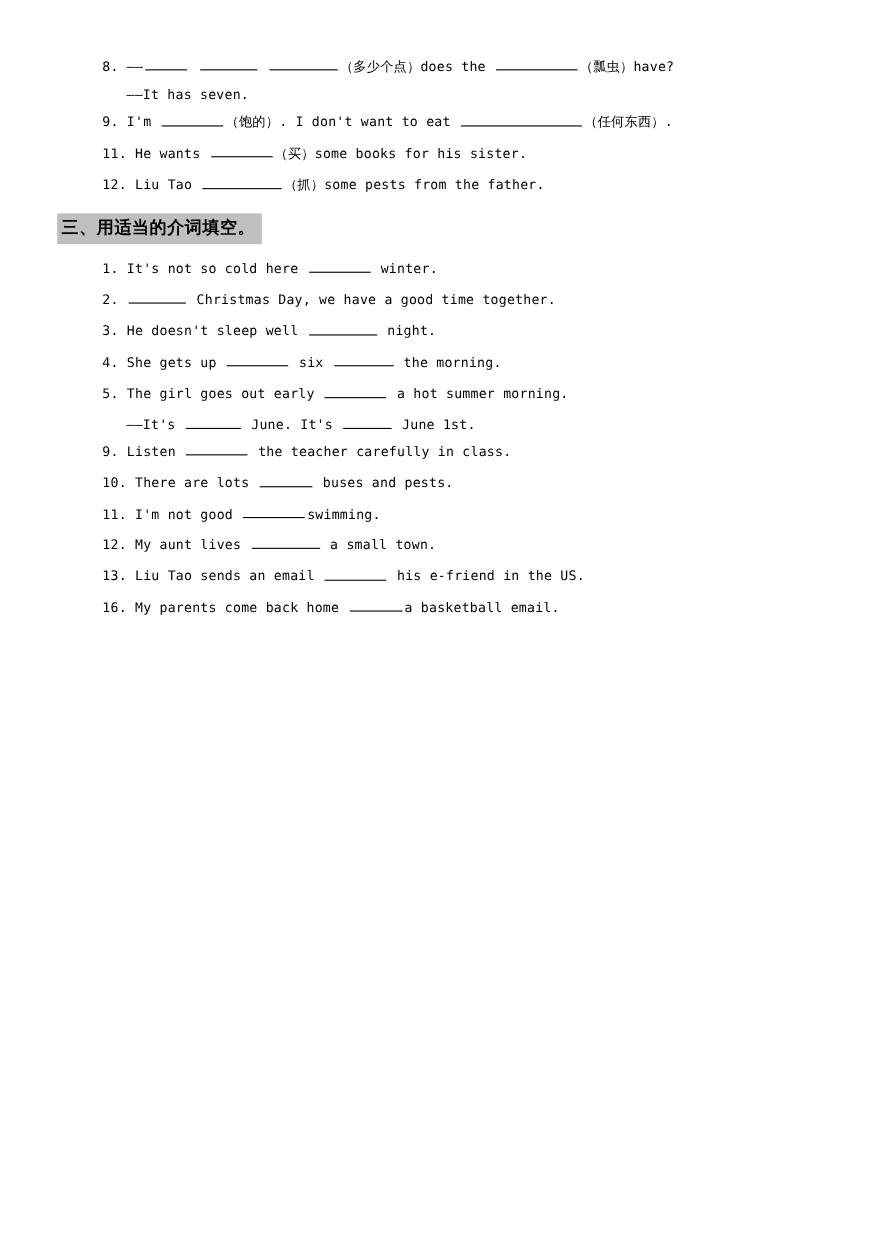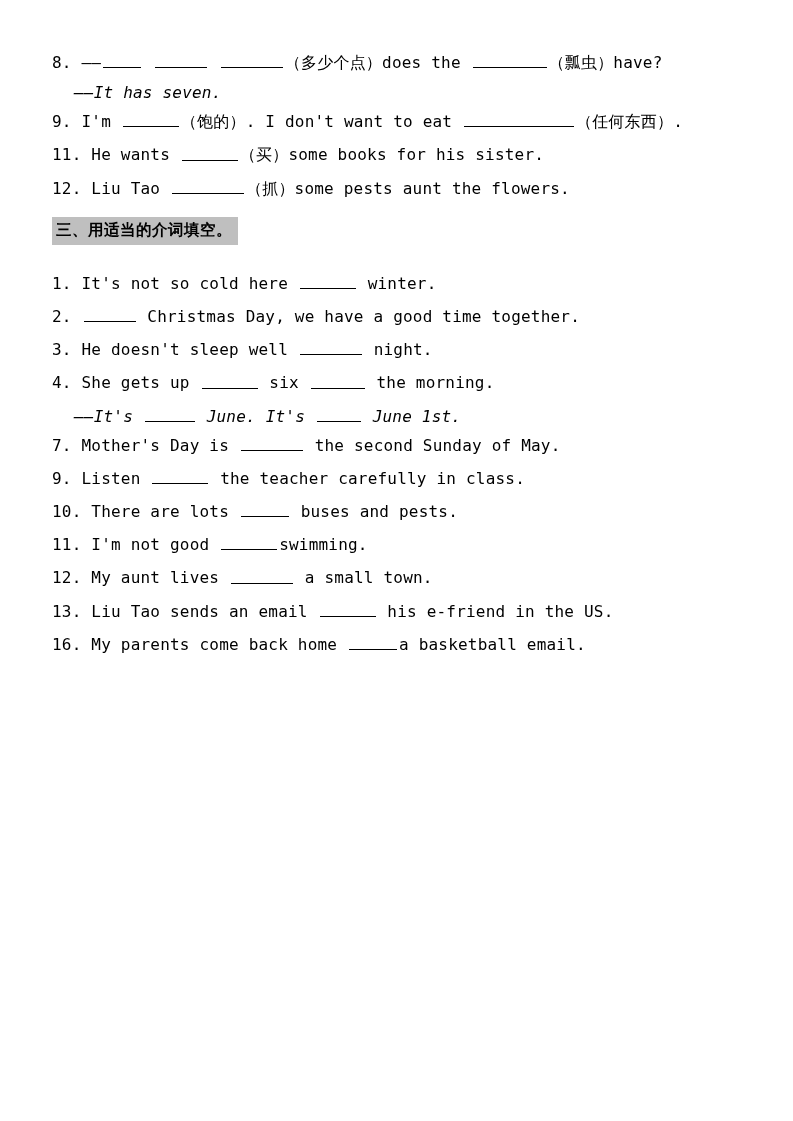--- a/index.html
+++ b/index.html
@@ -13,68 +13,68 @@
     font-family: "DejaVu Sans Mono", "Liberation Mono", monospace;
     color: #000000;
     position: relative;
     overflow: hidden;
   }
   .page {
     padding: 52px 46px 0 52px;
     box-sizing: border-box;
   }
   .line {
-    font-size: 16px;
+    font-size: 12px;
     line-height: 1.0;
     margin-bottom: 14px;
     white-space: pre-wrap;
     letter-spacing: 0.2px;
+    margin-left: 41px;
   }
   .line.tight {
     margin-bottom: 10px;
   }
   .indent {
     padding-left: 22px;
-    font-style: italic;
   }
   .section-head {
     display: inline-block;
     background: #bfbfbf;
     font-size: 15.5px;
     font-weight: bold;
     padding: 3px 6px 4px 4px;
-    margin: 6px 0 28px 0;
+    margin: 6px 0 14px 0;
     letter-spacing: 0.5px;
     font-family: Liberation Sans, sans-serif;
   }
   .blank {
     display: inline-block;
     border-bottom: 1px solid #000;
     height: 0.95em;
     vertical-align: baseline;
     margin: 0 2px;
   }
 </style>
 </head>
 <body>
 
 <div class="page">
   <div id="content">
       <div class="line"><span>8. ——</span><span class="blank" style="width: 38px;"></span><span> </span><span class="blank" style="width: 52px;"></span><span> </span><span class="blank" style="width: 62px;"></span><span>（多少个点）does the </span><span class="blank" style="width: 74px;"></span><span>（瓢虫）have?</span></div>
       <div class="line tight indent"><span>——It has seven.</span></div>
       <div class="line"><span>9. I'm </span><span class="blank" style="width: 56px;"></span><span>（饱的）. I don't want to eat </span><span class="blank" style="width: 110px;"></span><span>（任何东西）.</span></div>
       <div class="line"><span>11. He wants </span><span class="blank" style="width: 56px;"></span><span>（买）some books for his sister.</span></div>
-      <div class="line"><span>12. Liu Tao </span><span class="blank" style="width: 72px;"></span><span>（抓）some pests aunt the flowers.</span></div>
+      <div class="line"><span>12. Liu Tao </span><span class="blank" style="width: 72px;"></span><span>（抓）some pests from the father.</span></div>
       <div><div class="section-head">三、用适当的介词填空。</div></div>
       <div class="line"><span>1. It's not so cold here </span><span class="blank" style="width: 56px;"></span><span> winter.</span></div>
       <div class="line"><span>2. </span><span class="blank" style="width: 52px;"></span><span> Christmas Day, we have a good time together.</span></div>
       <div class="line"><span>3. He doesn't sleep well </span><span class="blank" style="width: 62px;"></span><span> night.</span></div>
       <div class="line"><span>4. She gets up </span><span class="blank" style="width: 56px;"></span><span> six </span><span class="blank" style="width: 54px;"></span><span> the morning.</span></div>
+      <div class="line"><span>5. The girl goes out early </span><span class="blank" style="width: 56px;"></span><span> a hot summer morning.</span></div>
       <div class="line tight indent"><span>——It's </span><span class="blank" style="width: 50px;"></span><span> June. It's </span><span class="blank" style="width: 44px;"></span><span> June 1st.</span></div>
-      <div class="line"><span>7. Mother's Day is </span><span class="blank" style="width: 62px;"></span><span> the second Sunday of May.</span></div>
       <div class="line"><span>9. Listen </span><span class="blank" style="width: 56px;"></span><span> the teacher carefully in class.</span></div>
       <div class="line"><span>10. There are lots </span><span class="blank" style="width: 48px;"></span><span> buses and pests.</span></div>
       <div class="line"><span>11. I'm not good </span><span class="blank" style="width: 56px;"></span><span>swimming.</span></div>
       <div class="line"><span>12. My aunt lives </span><span class="blank" style="width: 62px;"></span><span> a small town.</span></div>
       <div class="line"><span>13. Liu Tao sends an email </span><span class="blank" style="width: 56px;"></span><span> his e-friend in the US.</span></div>
       <div class="line"><span>16. My parents come back home </span><span class="blank" style="width: 48px;"></span><span>a basketball email.</span></div>
     </div>
 </div>
 
 </body></html>

